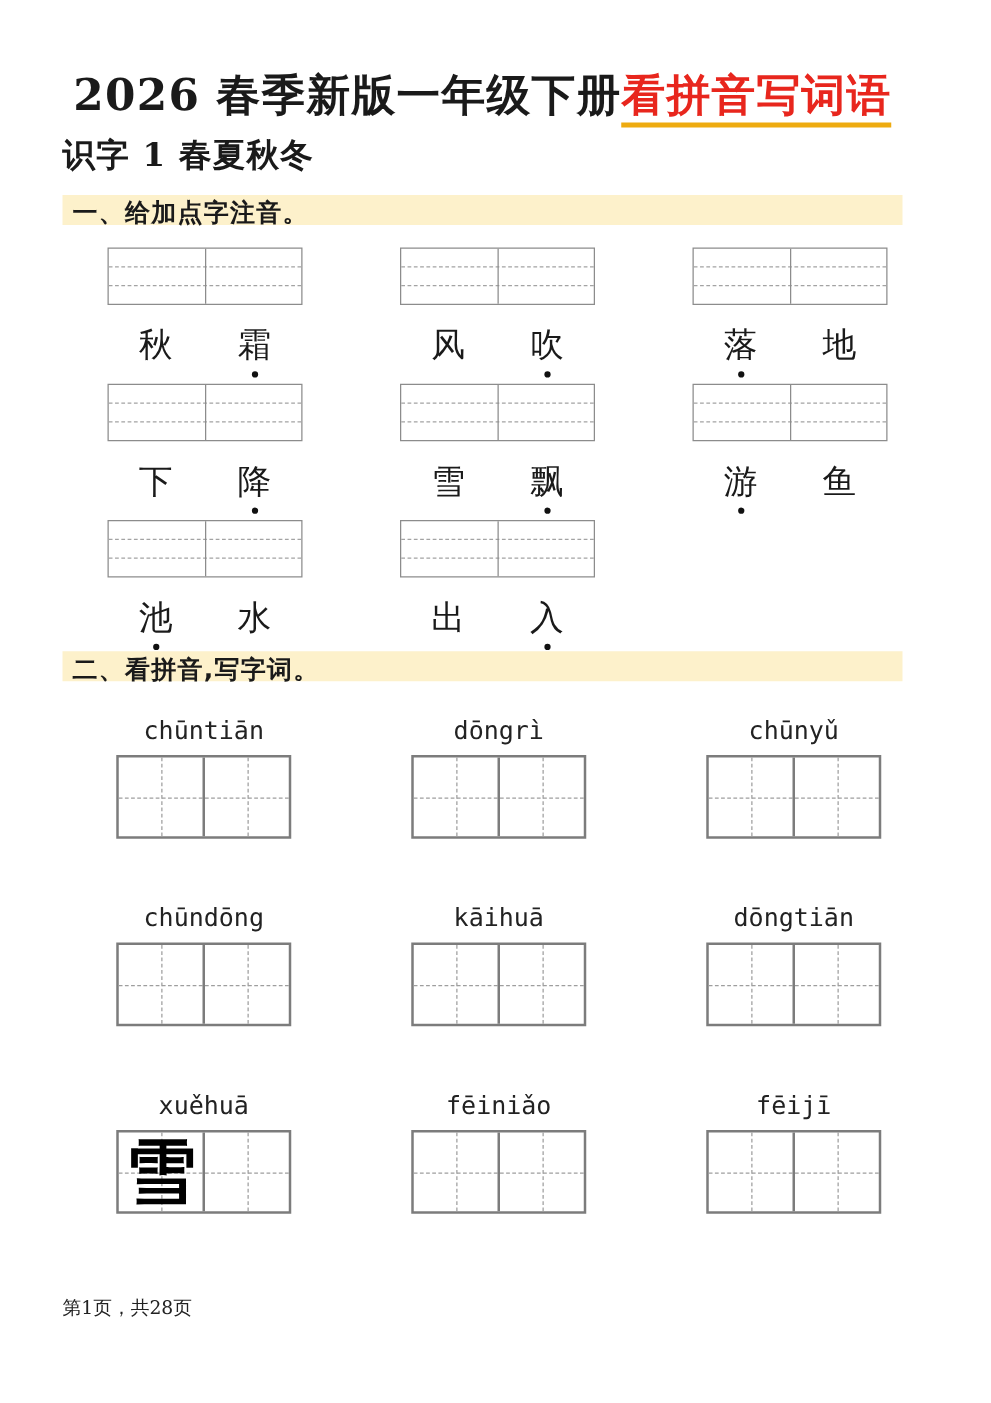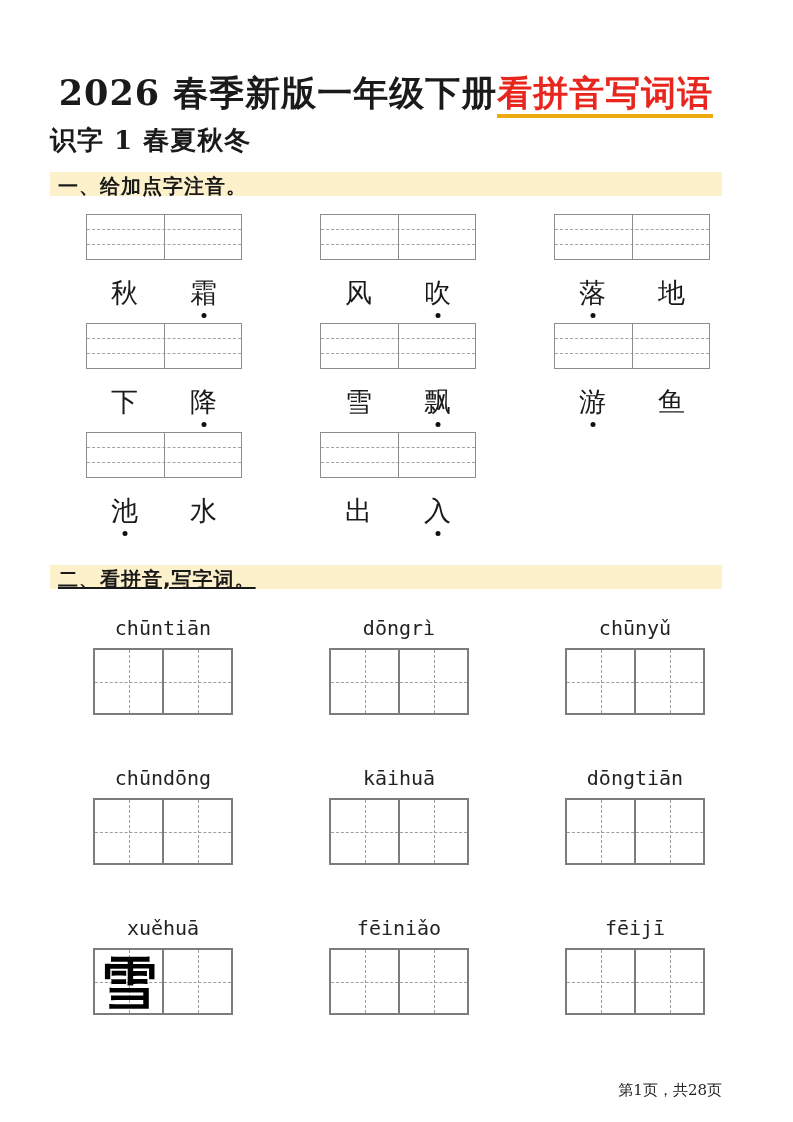--- a/index.html
+++ b/index.html
@@ -5,21 +5,21 @@
   * { margin:0; padding:0; box-sizing:border-box; }
   html,body { background:#ffffff; }
   .page {
     position:relative;
     width:793px; height:1122px;
     background:#fff;
     font-family:"DejaVu Serif", serif;
     color:#1a1a1a;
     overflow:hidden;
   }
-  .content { padding:16px 71px 0 50px; }
+  .content { padding:0 71px 0 50px; }
 
   
   .title {
     padding-top:56px;
     text-align:center;
     font-size:35px;
     font-weight:bold;
     line-height:1.2;
     letter-spacing:1px;
     white-space:nowrap;
@@ -42,21 +42,21 @@
     margin-top:14px;
     height:24px;
     background:var(--section_bg, #fdf1cb);
     font-family:"DejaVu Sans", sans-serif;
     font-weight:bold;
     font-size:20px;
     line-height:28px;
     padding-left:8px;
     letter-spacing:1px;
   }
-  .secbar.second { margin-top:36px;text-decoration:underline; }
+  .secbar.second { margin-top:8px; }
 
   
   .s1-grid {
     display:grid;
     grid-template-columns:repeat(3,156px);
     column-gap:78px;
     row-gap:12px;
     padding-left:36px;
     margin-top:18px;
   }
@@ -144,21 +144,21 @@
     z-index:1;
     font-size:57px;
     line-height:1;
     font-weight:bold;
     color:#000;
   }
 
   
   .footer {
     margin-top:66px;
-    text-align:right;
+    text-align:left;
     font-size:15px;
     color:#222;
   }
 </style>
 </head>
 <body>
 
 <div class="page">
   <div class="content">
 

